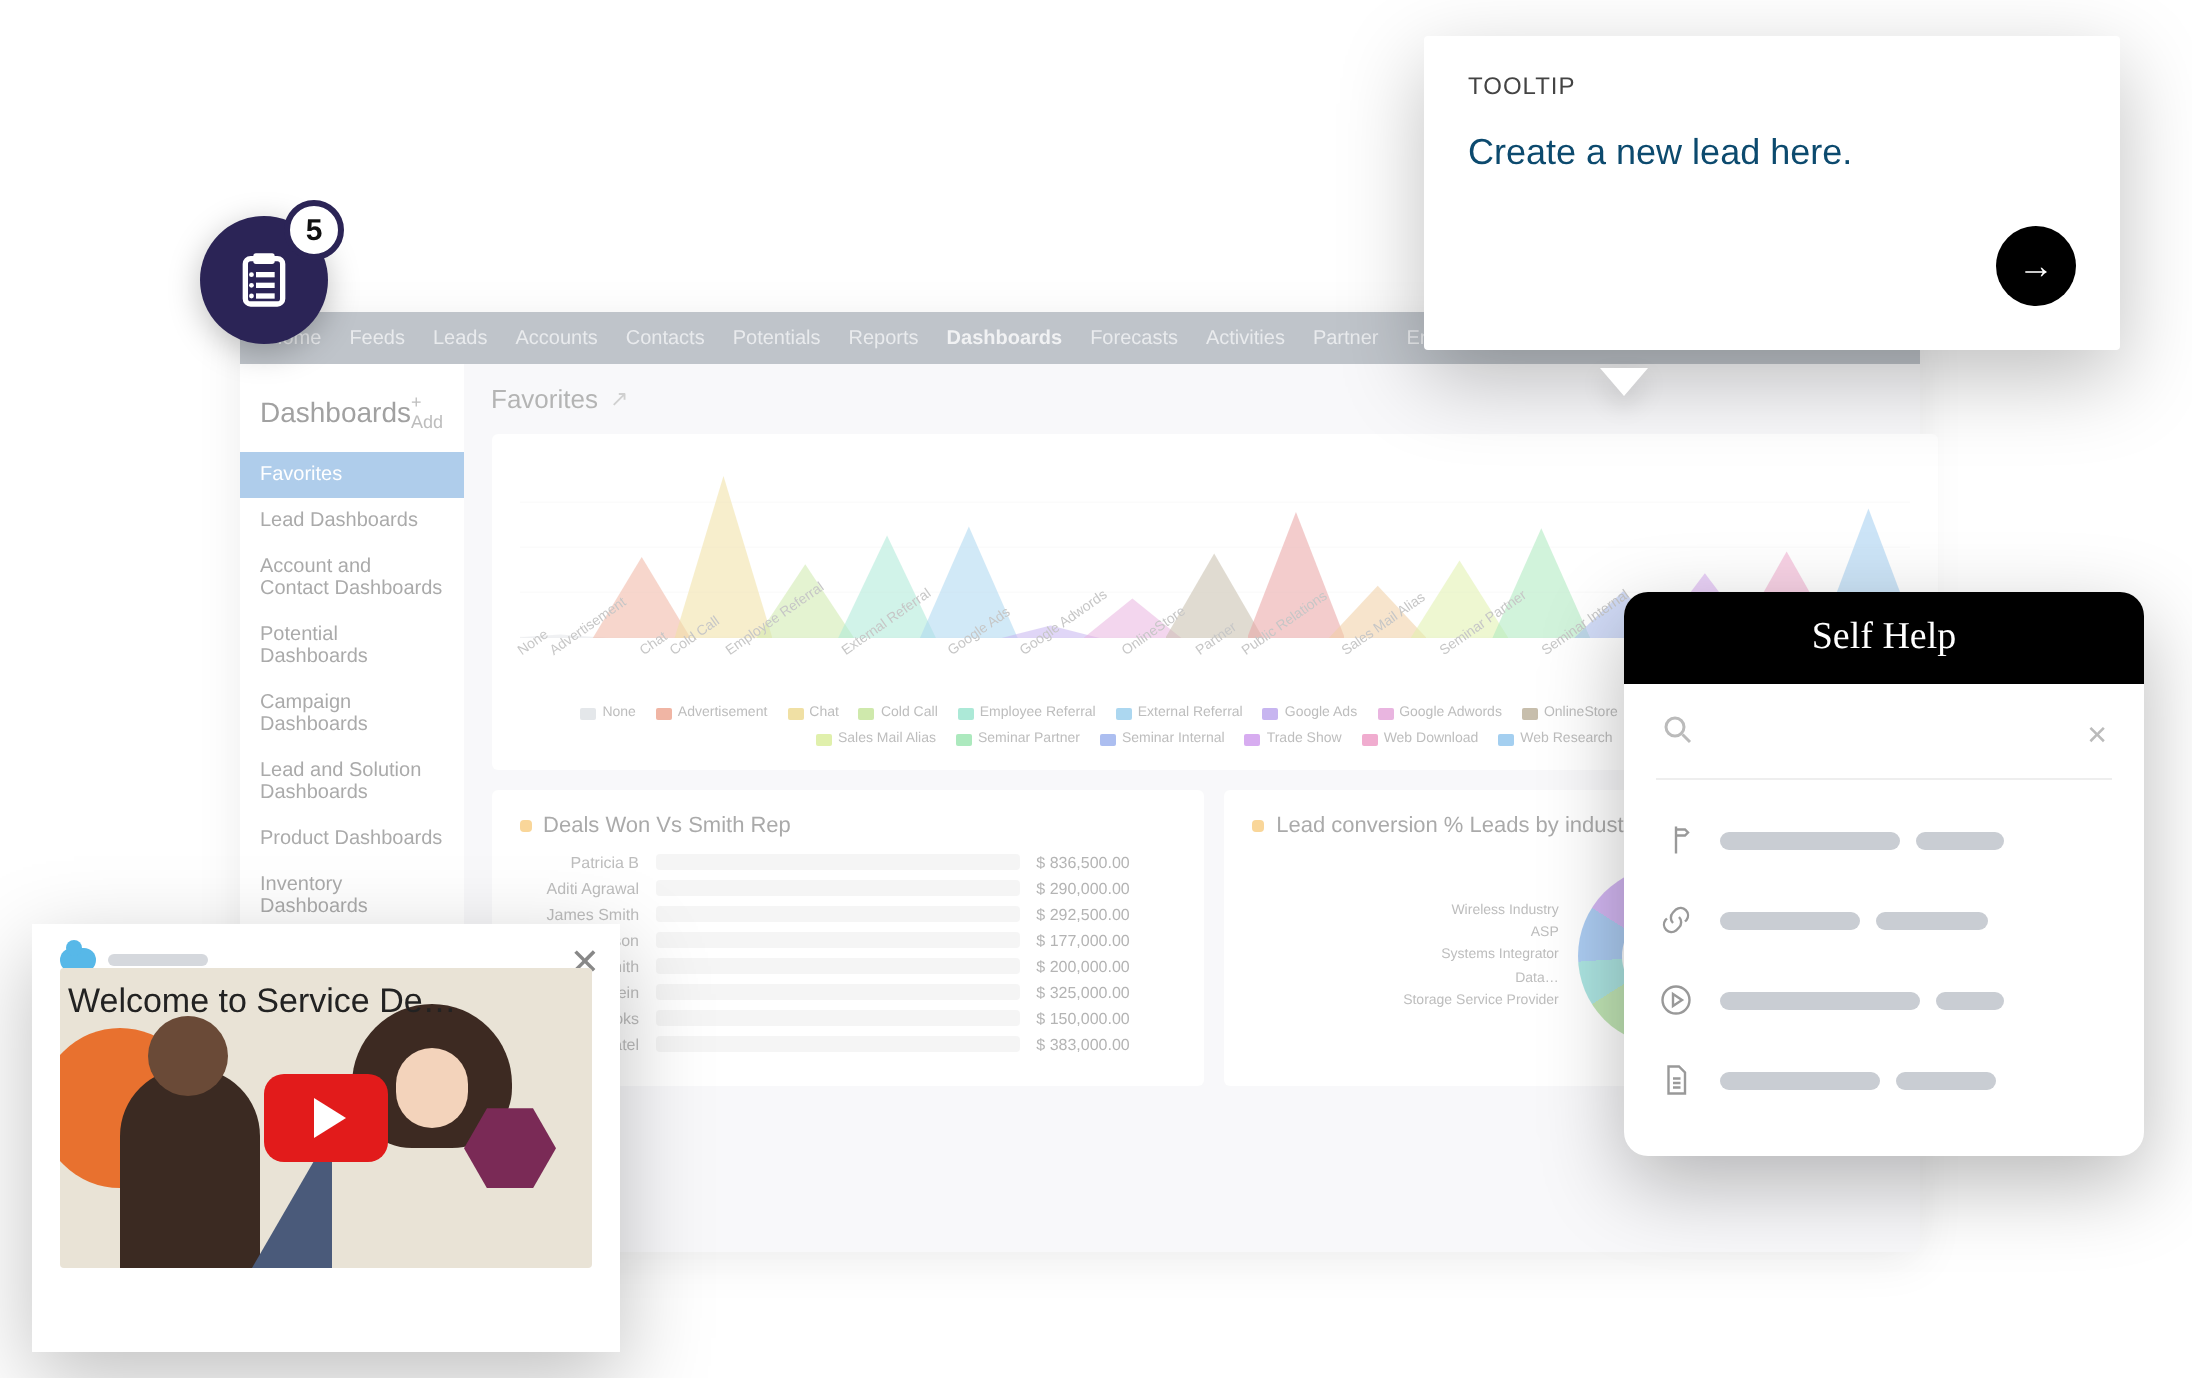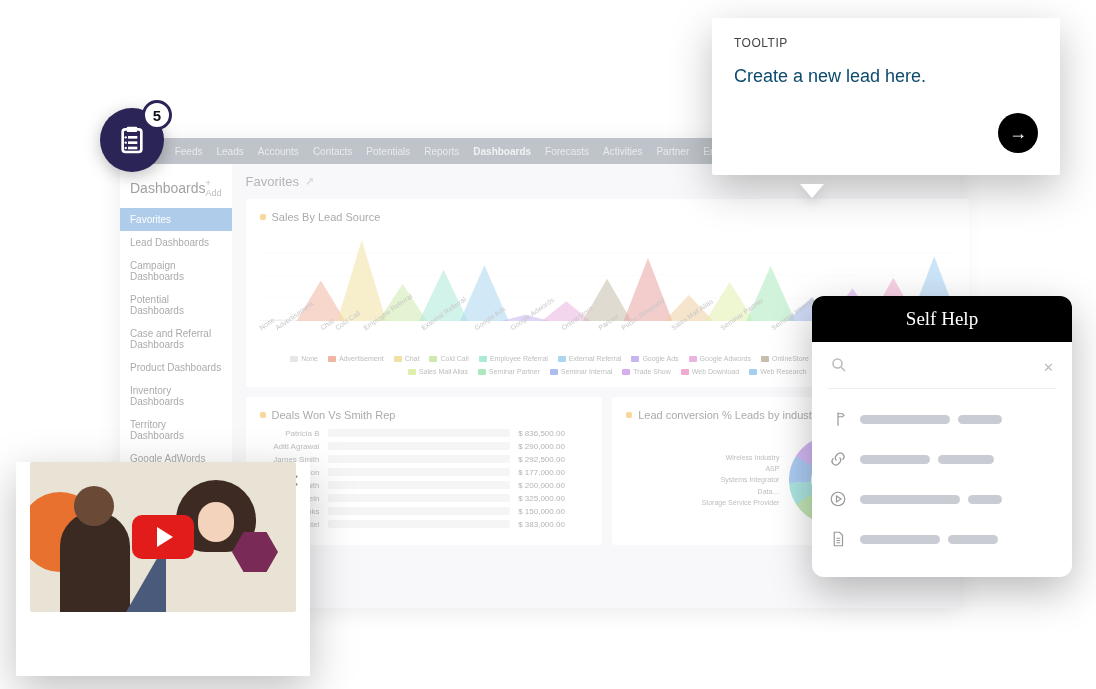--- a/index.html
+++ b/index.html
@@ -8,21 +8,21 @@
     background: #fff;
     width: 1096px;
     height: 689px;
     position: relative;
     overflow: hidden;
   }
   
   .dashboard-window {
     position: absolute;
     left: 120px;
-    top: 138px;
+    top: 156px;
     width: 840px;
     height: 470px;
     background: #f3f4f6;
     border-radius: 4px;
     box-shadow: 0 4px 24px rgba(0,0,0,.15);
     opacity: .55;
     pointer-events: none;
   }
   .topnav {
     display: flex;
@@ -200,37 +200,37 @@
     <span class="nav-item">•••</span>
   </div>
   <div class="dash-body">
     <div class="sidebar">
       <div class="sidebar-header">
         <span class="sidebar-title">Dashboards</span>
         <span class="sidebar-add">+ Add</span>
       </div>
       <div class="sidebar-item active">Favorites</div>
       <div class="sidebar-item">Lead Dashboards</div>
+      <div class="sidebar-item">Account and Contact Dashboards</div>
+      <div class="sidebar-item">Potential Dashboards</div>
       <div class="sidebar-item">Campaign Dashboards</div>
-      <div class="sidebar-item">Potential Dashboards</div>
-      <div class="sidebar-item">Case and Referral Dashboards</div>
+      <div class="sidebar-item">Lead and Solution Dashboards</div>
       <div class="sidebar-item">Product Dashboards</div>
       <div class="sidebar-item">Inventory Dashboards</div>
       <div class="sidebar-item">Territory Dashboards</div>
       <div class="sidebar-item">Google AdWords Dashboards</div>
       <div class="sidebar-item">Activity Dashboards</div>
     </div>
     <div class="main">
       <div class="main-header">
         <span>Favorites</span>
         <span style="color:#aaa;font-size:11px;">↗</span>
       </div>
 
       <div class="chart-card">
-        <div class="chart-title">Sales By Lead Source</div>
         <div class="area-chart" id="area-chart">
             <div class="area-peak" style="--h: 98%; color: rgb(207, 212, 218);"></div>
             <div class="area-peak" style="--h: 55%; color: rgb(229, 122, 90);"></div>
             <div class="area-peak" style="--h: 10%; color: rgb(229, 200, 90);"></div>
             <div class="area-peak" style="--h: 59%; color: rgb(168, 216, 106);"></div>
             <div class="area-peak" style="--h: 43%; color: rgb(106, 216, 184);"></div>
             <div class="area-peak" style="--h: 38%; color: rgb(106, 184, 229);"></div>
             <div class="area-peak" style="--h: 93%; color: rgb(154, 122, 229);"></div>
             <div class="area-peak" style="--h: 78%; color: rgb(216, 122, 200);"></div>
             <div class="area-peak" style="--h: 53%; color: rgb(154, 138, 106);"></div>
@@ -435,20 +435,21 @@
     </div>
   </div>
 </div>
 
 <div class="welcome-card">
   <span class="welcome-close">✕</span>
   <div class="welcome-brand">
     <span class="cloud"></span>
     <span class="skel"></span>
   </div>
+  <div class="welcome-title">Welcome to Service De…</div>
   <div class="video-thumb">
     <span class="illus circle-orange"></span>
     <span class="illus person1"></span>
     <span class="illus tri-blue"></span>
     <span class="illus person2-body"></span>
     <span class="illus person2-hair"></span>
     <span class="illus person2-face"></span>
     <span class="illus hex-purple"></span>
     <div class="play-btn"></div>
   </div>

